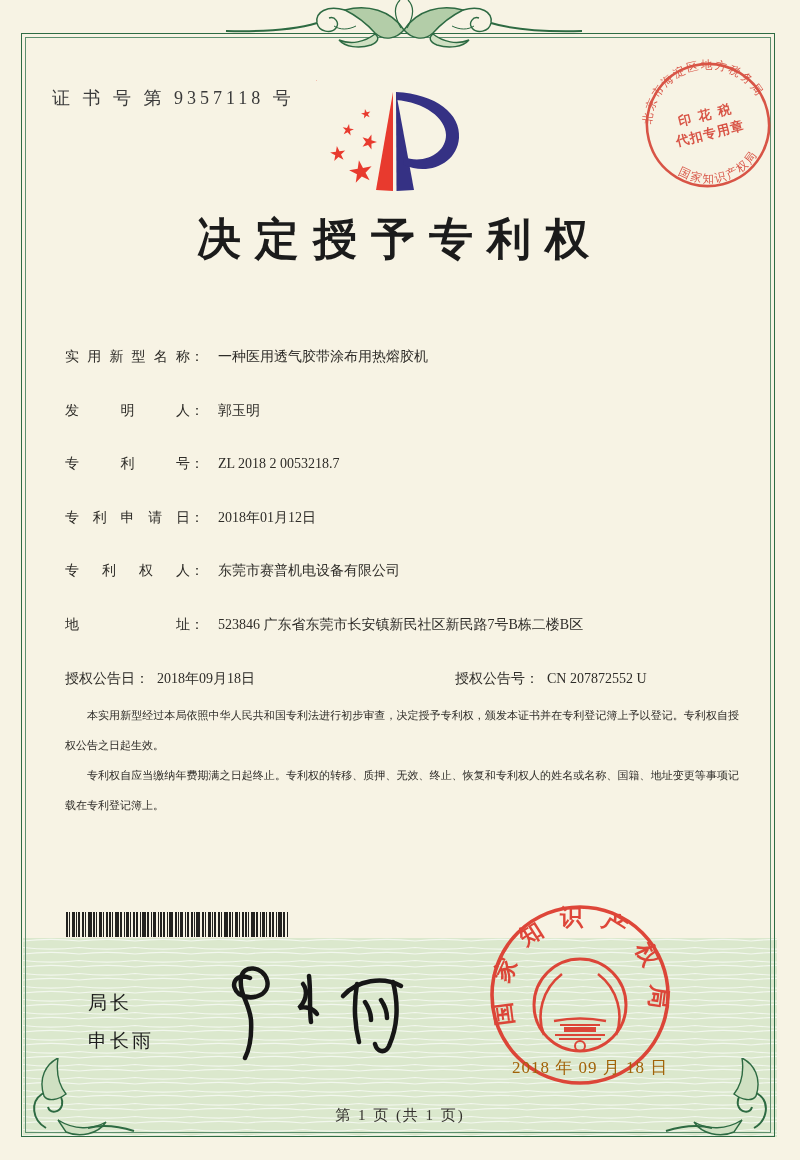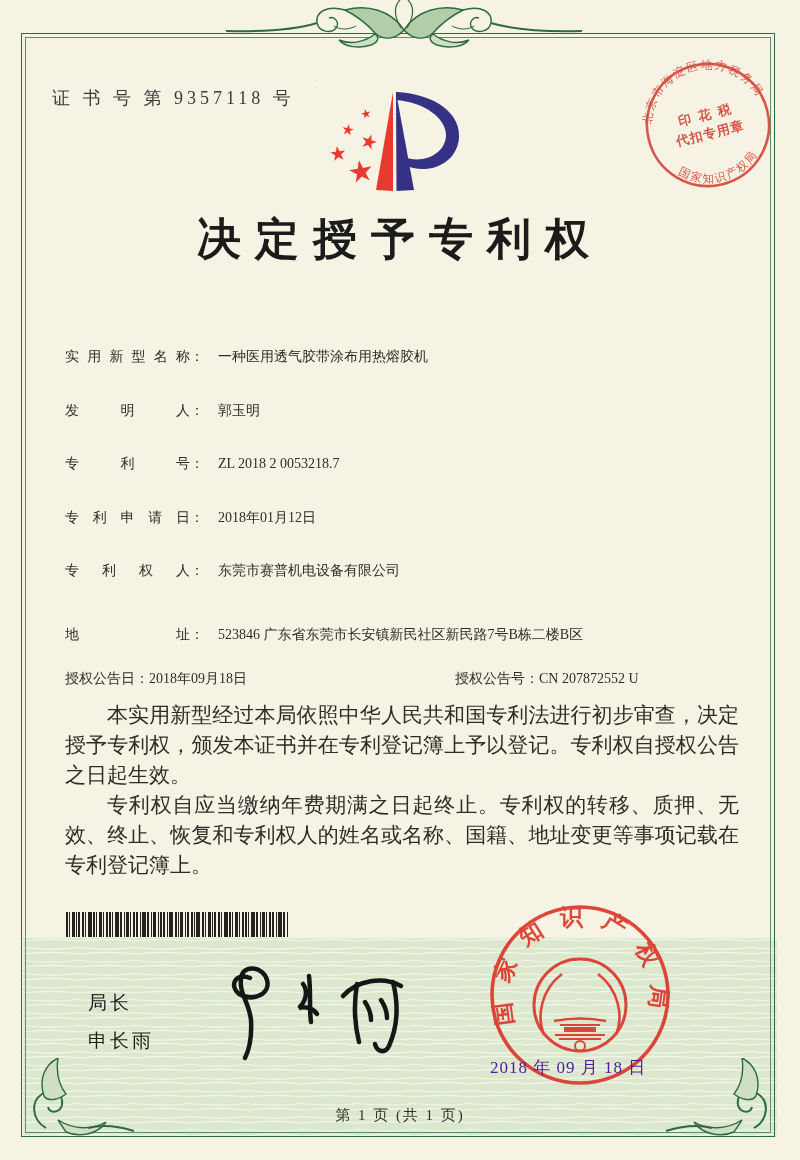--- a/index.html
+++ b/index.html
@@ -33,39 +33,39 @@
   }
   .fvalue{margin-left:14px;}
   .fvalue-addr{
     margin-left:90px;width:510px;text-indent:63px;line-height:28px;
   }
   .flabel-abs{position:absolute;left:0;top:0;width:125px;display:inline-block;text-align:justify;text-align-last:justify;}
   .colon-abs{position:absolute;left:125px;top:0;}
   .pub-pair2{position:absolute;left:390px;top:0;}
   .paras{
     position:absolute;left:65px;top:700px;width:674px;z-index:10;
-    font-size:21px;line-height:30px;text-align:justify;
+    font-size:11px;line-height:30px;text-align:justify;
   }
   .paras p{margin:0;text-indent:2em;}
   .band{
     position:absolute;left:23px;top:938px;width:754px;height:199px;
     background:#dbe8cd;z-index:1;overflow:hidden;
   }
   .barcode{
     position:absolute;left:66px;top:912px;height:25px;display:flex;align-items:stretch;z-index:10;
   }
   .barcode div{background:#23221f;}
   .officer{position:absolute;left:88px;z-index:10;font-size:19px;letter-spacing:3px;color:#1c1c1c;}
   .footer{
     position:absolute;left:0;top:1106px;width:100%;text-align:center;
     font-size:15px;letter-spacing:2px;color:#33312c;z-index:10;
   }
   .seal-date{
-    position:absolute;left:490px;top:1056px;width:180px;text-align:left;
-    font-size:17px;letter-spacing:1px;color:#4c1d95;z-index:12;
+    position:absolute;left:500px;top:1056px;width:180px;text-align:center;
+    font-size:17px;letter-spacing:1px;color:#a16207;z-index:12;
   }
   svg{display:block;}
   .z10{z-index:10;} .z8{z-index:8;} .z7{z-index:7;}
 </style>
 </head>
 <body>
 
 <div class="band">
   <svg width="754" height="199" viewBox="0 0 754 199">
       <path d="M0 3 q28 -3.2 56 0 q28 -3.2 56 0 q28 -3.2 56 0 q28 -3.2 56 0 q28 -3.2 56 0 q28 -3.2 56 0 q28 -3.2 56 0 q28 -3.2 56 0 q28 -3.2 56 0 q28 -3.2 56 0 q28 -3.2 56 0 q28 -3.2 56 0 q28 -3.2 56 0 q28 -3.2 56 0" fill="none" stroke="#ffffff" stroke-width="1.1" opacity="0.65"></path>
@@ -175,29 +175,29 @@
 </div>
 <div class="row" style="top:450px;">
   <span class="flabel">专利号</span><span>：</span><span class="fvalue">ZL 2018 2 0053218.7</span>
 </div>
 <div class="row" style="top:504px;">
   <span class="flabel">专利申请日</span><span>：</span><span class="fvalue">2018年01月12日</span>
 </div>
 <div class="row" style="top:557px;">
   <span class="flabel">专利权人</span><span>：</span><span class="fvalue">东莞市赛普机电设备有限公司</span>
 </div>
-<div class="row" style="top:611px;margin-top:10px;">
+<div class="row" style="top:611px;">
   <span class="flabel-abs">地址</span>
     <span class="colon-abs">：</span>
   <div class="fvalue-addr">523846 广东省东莞市长安镇新民社区新民路7号B栋二楼B区</div>
 </div>
 <div class="row" style="top:665px;">
-  <span>授权公告日</span><span>：</span><span style="margin-left:0;">2018年09月18日</span>
+  <span>授权公告日</span><span>：</span><span style="margin-left:8px;">2018年09月18日</span>
   <span class="pub-pair2">
-    <span>授权公告号</span><span>：</span><span style="">CN 207872552 U</span>
+    <span>授权公告号</span><span>：</span><span style="margin-left:8px;">CN 207872552 U</span>
   </span>
 </div>
 
 <div class="paras">
   <p>本实用新型经过本局依照中华人民共和国专利法进行初步审查，决定授予专利权，颁发本证书并在专利登记簿上予以登记。专利权自授权公告之日起生效。</p>
   <p>专利权自应当缴纳年费期满之日起终止。专利权的转移、质押、无效、终止、恢复和专利权人的姓名或名称、国籍、地址变更等事项记载在专利登记簿上。</p>
 </div>
 
 <div class="barcode">
     <div style="width: 2px; margin-right: 1px;"></div>

